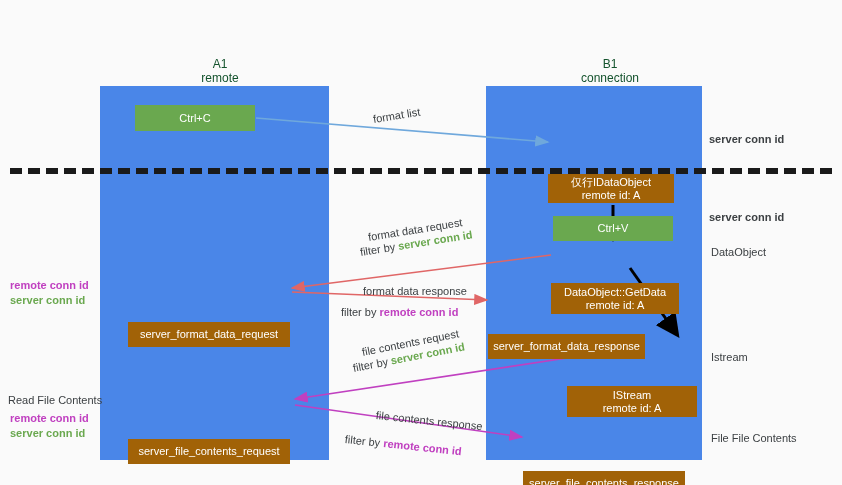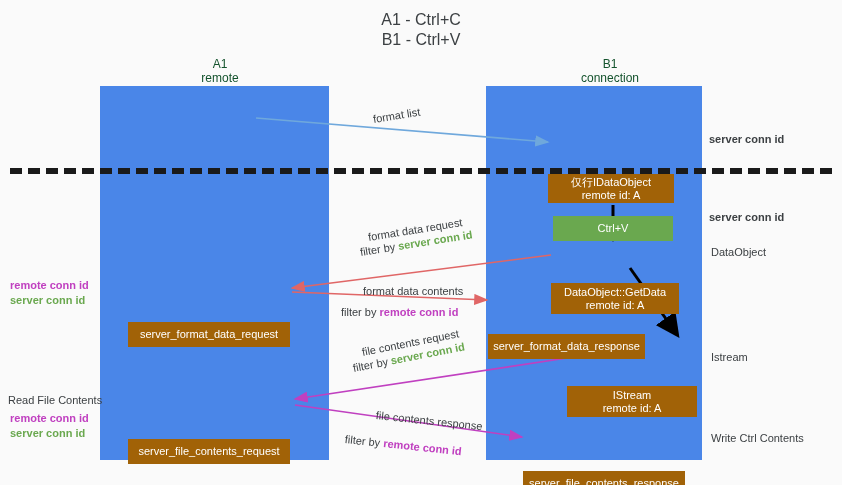--- a/index.html
+++ b/index.html
@@ -93,24 +93,20 @@
   .divider {
     height: 0;
     border-top: 6px dashed #1a1a1a;
   }
 </style>
 </head>
 <body>
 
 <div id="canvas">
 
-  <div class="abs title" style="left:0; top:10px;">
-    <div>A1 - Ctrl+C</div>
-    <div>B1 - Ctrl+V</div>
-  </div>
 
   <div class="abs lane-header" style="left:130px; top:57px; width:180px;">
     <div>A1</div>
     <div>remote</div>
   </div>
   <div class="abs lane-header" style="left:520px; top:57px; width:180px;">
     <div>B1</div>
     <div>connection</div>
   </div>
 
@@ -141,20 +137,23 @@
 
     <line x1="551" y1="255" x2="292" y2="288" stroke="#e06666" stroke-width="1.6" marker-end="url(#ah-red)"></line>
 
     <line x1="292" y1="292" x2="487" y2="300" stroke="#e06666" stroke-width="1.6" marker-end="url(#ah-red)"></line>
 
     <line x1="567" y1="358" x2="295" y2="399" stroke="#c040c0" stroke-width="1.6" marker-end="url(#ah-magenta)"></line>
 
     <line x1="295" y1="405" x2="522" y2="437" stroke="#c040c0" stroke-width="1.6" marker-end="url(#ah-magenta)"></line>
   </svg>
 
+  <div class="abs node green" style="left:135px; top:105px; width:120px; height:26px;">
+    <span>Ctrl+C</span>
+  </div>
 
   <div class="abs node orange" style="left:548px; top:128px; width:126px; height:29px;">
     <span>仅行IDataObject</span>
     <span class="l2">remote id: A</span>
   </div>
 
   <div class="abs node green" style="left:553px; top:180px; width:120px; height:25px;margin-top:36px;">
     <span>Ctrl+V</span>
   </div>
 
@@ -189,21 +188,21 @@
   </div>
 
   <div class="abs edge-label rot-up" style="left:368px; top:230px;">
     <span>format data request</span>
   </div>
   <div class="abs edge-label rot-up" style="left:360px; top:245px;">
     <span>filter by </span><span class="green-txt">server conn id</span>
   </div>
 
   <div class="abs edge-label" style="left:363px; top:284px;">
-    <span>format data contents</span>
+    <span>format data response</span>
   </div>
   <div class="abs edge-label" style="left:341px; top:305px;">
     <span>filter by </span><span class="purple-txt">remote conn id</span>
   </div>
 
   <div class="abs edge-label rot-up2" style="left:362px; top:345px;">
     <span>file contents request</span>
   </div>
   <div class="abs edge-label rot-up2" style="left:353px; top:361px;">
     <span>filter by </span><span class="green-txt">server conn id</span>
@@ -213,21 +212,21 @@
     <span>file contents response</span>
   </div>
   <div class="abs edge-label rot-down" style="left:345px; top:432px;">
     <span>filter by </span><span class="purple-txt">remote conn id</span>
   </div>
 
   <div class="abs side-note green-txt" style="left:709px; top:132px;">server conn id</div>
   <div class="abs side-note green-txt" style="left:709px; top:210px;">server conn id</div>
   <div class="abs side-note" style="left:711px; top:245px;">DataObject</div>
   <div class="abs side-note" style="left:711px; top:350px;">Istream</div>
-  <div class="abs side-note" style="left:711px; top:431px;">Write Ctrl Contents</div>
+  <div class="abs side-note" style="left:711px; top:431px;">File File Contents</div>
 
   <div class="abs conn-pair" style="left:10px; top:278px;">
     <div class="remote">remote conn id</div>
     <div class="server">server conn id</div>
   </div>
 
   <div class="abs side-note" style="left:8px; top:393px;">Read File Contents</div>
 
   <div class="abs conn-pair" style="left:10px; top:411px;">
     <div class="remote">remote conn id</div>

